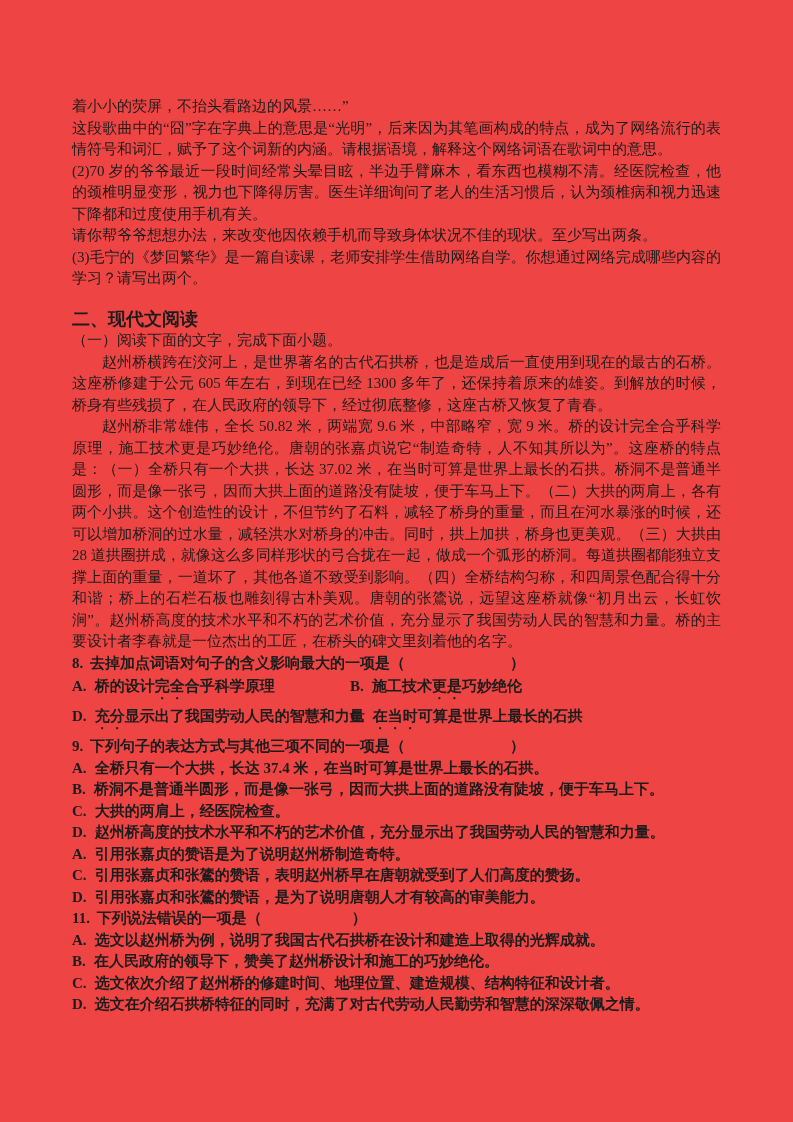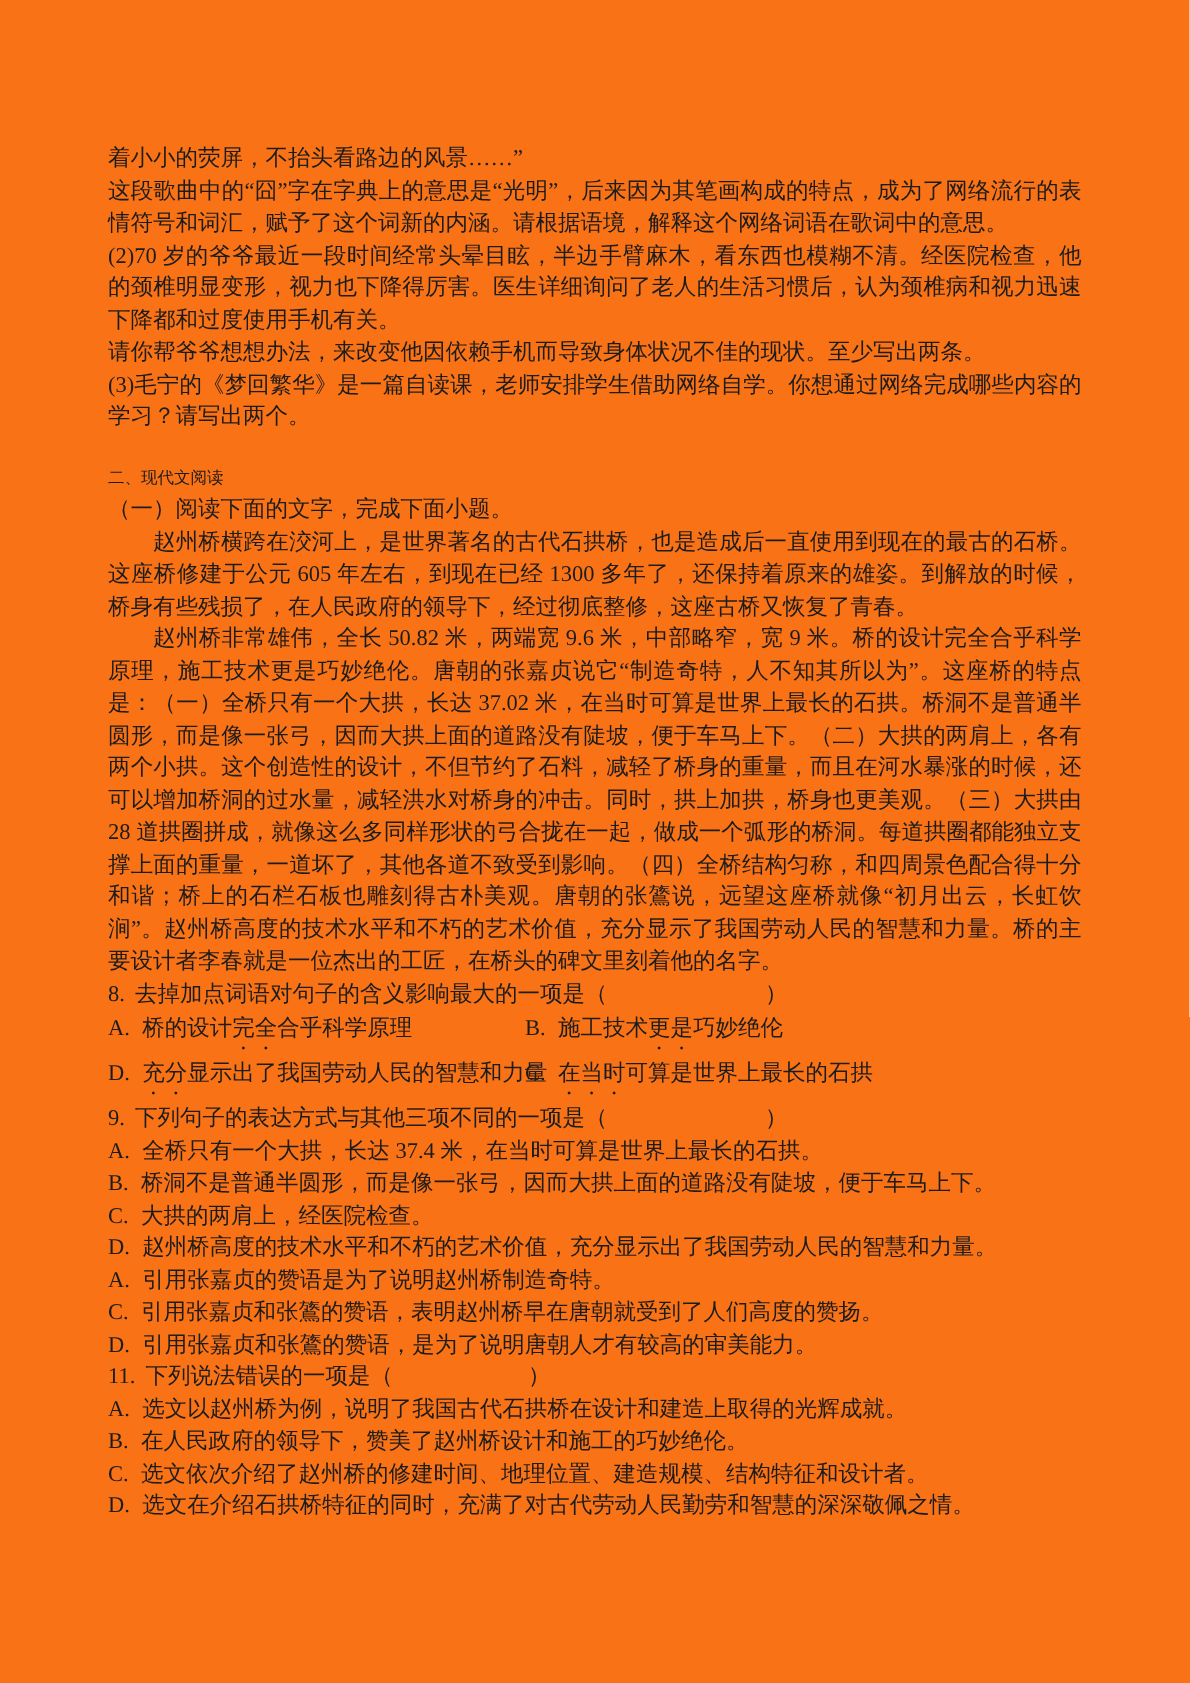--- a/index.html
+++ b/index.html
@@ -5,38 +5,38 @@
   html, body {
     margin: 0;
     padding: 0;
     background: #ffffff;
   }
   .page {
     position: relative;
     width: 793px;
     height: 1122px;
     margin: 0 auto;
-    background: #f97316;
+    background: #ef4444;
     color: #1c1c1c;
     font-family: "Liberation Serif", "DejaVu Serif", serif;
     font-size: 15px;
     line-height: 21.5px;
     box-sizing: border-box;
     padding: 96px 72px 40px 72px;
     overflow: hidden;
   }
   p { margin: 0; text-align: justify; }
   .section-heading {
-    font-weight: normal;
-    font-size: 11px;
+    font-weight: bold;
+    font-size: 18px;
     margin: 19px 0 0 0;
     font-family: "Liberation Sans", "DejaVu Sans", sans-serif;
   }
   .passage p { text-indent: 2em; }
-  .q-block { margin: 0; }
+  .q-block { margin: 0; font-weight: bold; }
   .q-stem .q-num { margin-right: 0.45em; }
   .opt-label { margin-right: 0.55em; }
   .opt-grid {
     display: grid;
     grid-template-columns: 278px 1fr;
     row-gap: 3px;
     margin: 2px 0 3px 0;
   }
   .opt { white-space: nowrap; }
   .em-dot {

